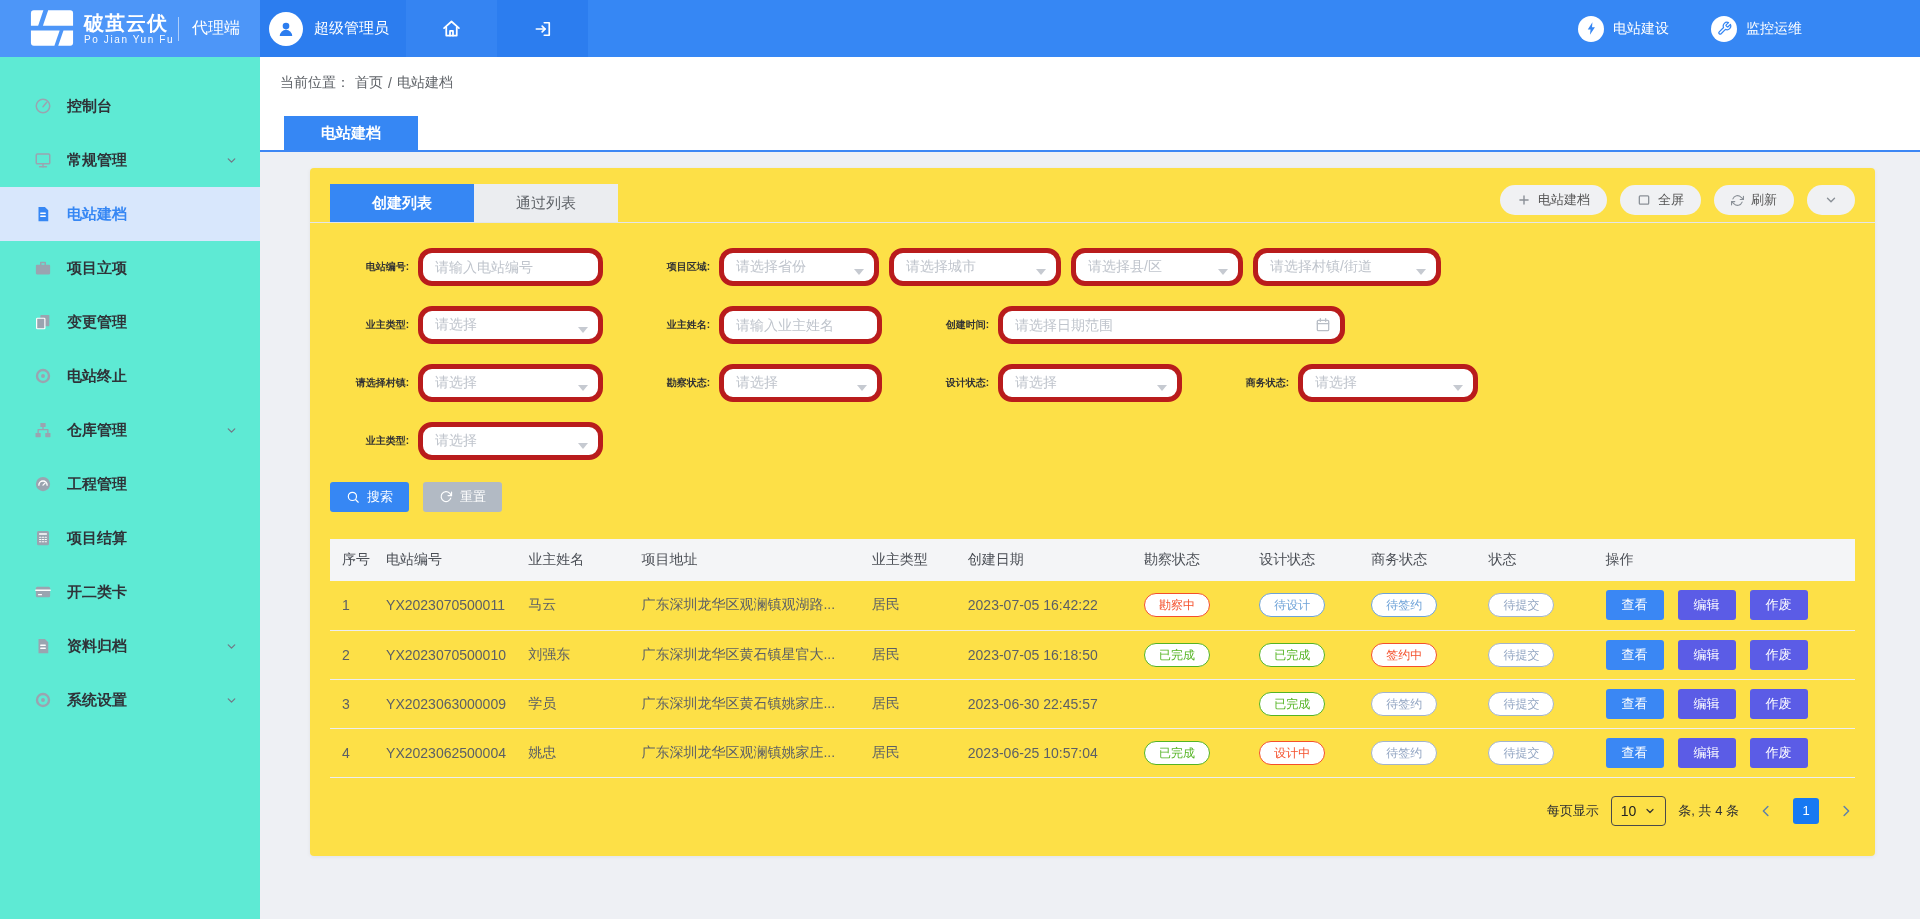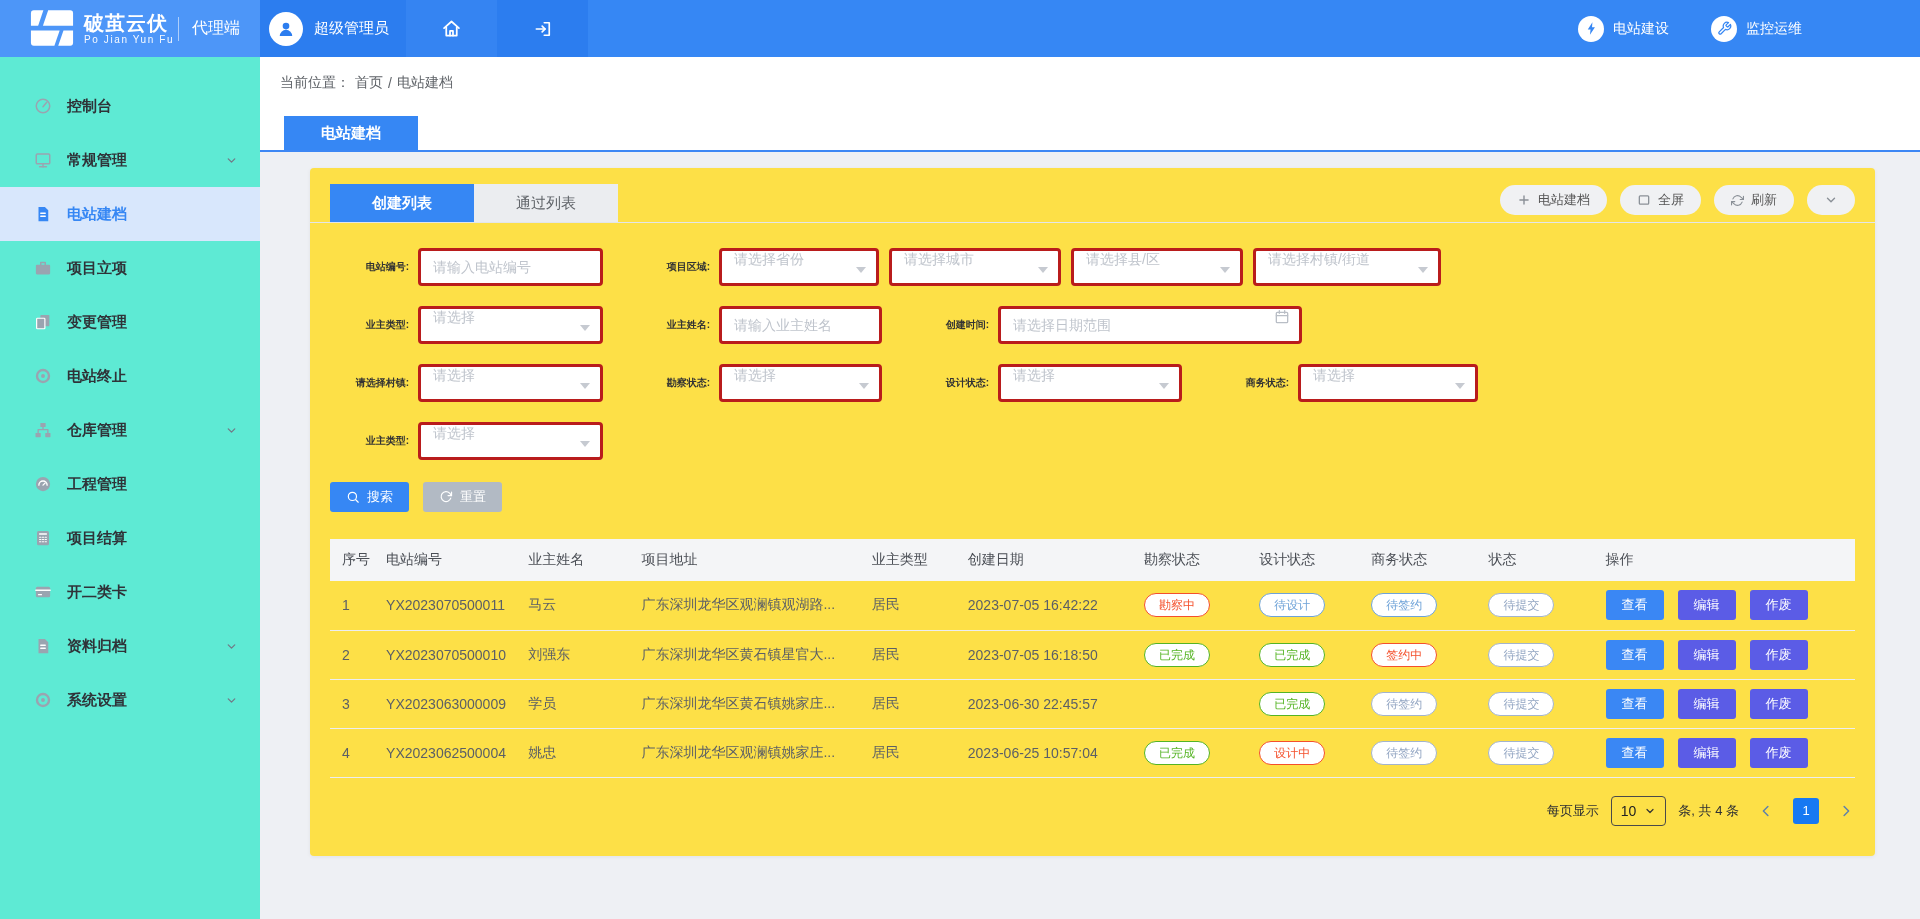--- a/index.html
+++ b/index.html
@@ -48,21 +48,21 @@
   .tab.active{background:#3687f4;color:#fff;font-weight:bold}
   .toolbar{margin-left:auto;margin-bottom:7px;display:flex;gap:13px;align-items:center}
   .pill{height:30px;border:none;border-radius:16px;background:#f0f1f3;color:#555;font-size:13px;display:flex;align-items:center;gap:7px;padding:0 17px;cursor:pointer}
   .pill .icon{color:#8a9097}
 
   
   .filters{padding:25px 20px 0}
   .f-row{display:flex;margin-bottom:20px}
   .f-group{display:flex;align-items:center;margin-right:28px}
   .f-label{width:88px;flex:none;text-align:right;padding-right:9px;font-size:10px;font-weight:bold;color:#333;white-space:nowrap}
-  .f-box{height:38px;border:3px solid #b91c1c;border-radius:4px;background:#fff;display:flex;align-items:flex-start;position:relative;flex:none}
+  .f-box{height:38px;border:5px solid #b91c1c;border-radius:14px;background:#fff;display:flex;align-items:center;position:relative;flex:none}
   .f-box input{border:none;outline:none;width:100%;height:100%;padding:0 12px;font-size:14px;font-family:inherit;color:#333;background:transparent}
   input::placeholder{color:#bfc4cc}
   .f-select{padding:0 26px 0 12px;font-size:14px;color:#bfc4cc;cursor:pointer;white-space:nowrap;overflow:hidden}
   .caret{position:absolute;right:10px;top:16px;width:0;height:0;border-left:5px solid transparent;border-right:5px solid transparent;border-top:6px solid #c6cad1}
   .f-sgroup{display:flex;gap:10px}
   .cal-ic{position:absolute;right:9px;color:#b9bec6;background:#fff}
   .actions-row{display:flex;gap:14px;padding:2px 20px 0;margin-bottom:27px}
   .btn{height:30px;border:none;border-radius:3px;color:#fff;font-size:13px;display:flex;align-items:center;gap:7px;padding:0 16px;cursor:pointer}
   .btn-search{background:#3687f4}
   .btn-reset{background:#b2bac4}
@@ -395,21 +395,21 @@
                 </div>
               </div>
               <div class="f-group">
                 <span class="f-label">业主姓名:</span>
                 <div class="f-box" style="width: 163px;">
                   <input placeholder="请输入业主姓名" style="">
                 </div>
               </div>
               <div class="f-group">
                 <span class="f-label">创建时间:</span>
-                <div class="f-box" style="width: 304px;">
+                <div class="f-box" style="width: 347px;">
                   <input placeholder="请选择日期范围" style="">
                   <span class="icon cal-ic">
                     <svg xmlns="http://www.w3.org/2000/svg" viewBox="0 0 24 24" width="16" height="16" fill="none" stroke="currentColor" stroke-width="2" stroke-linecap="round" stroke-linejoin="round">
                       <rect x="3.5" y="5" width="17" height="15.5" rx="1.5"></rect>
                       <path d="M8 2.5v4M16 2.5v4M3.5 10h17"></path>
                     </svg>
                   </span>
                 </div>
               </div>
             </div>

